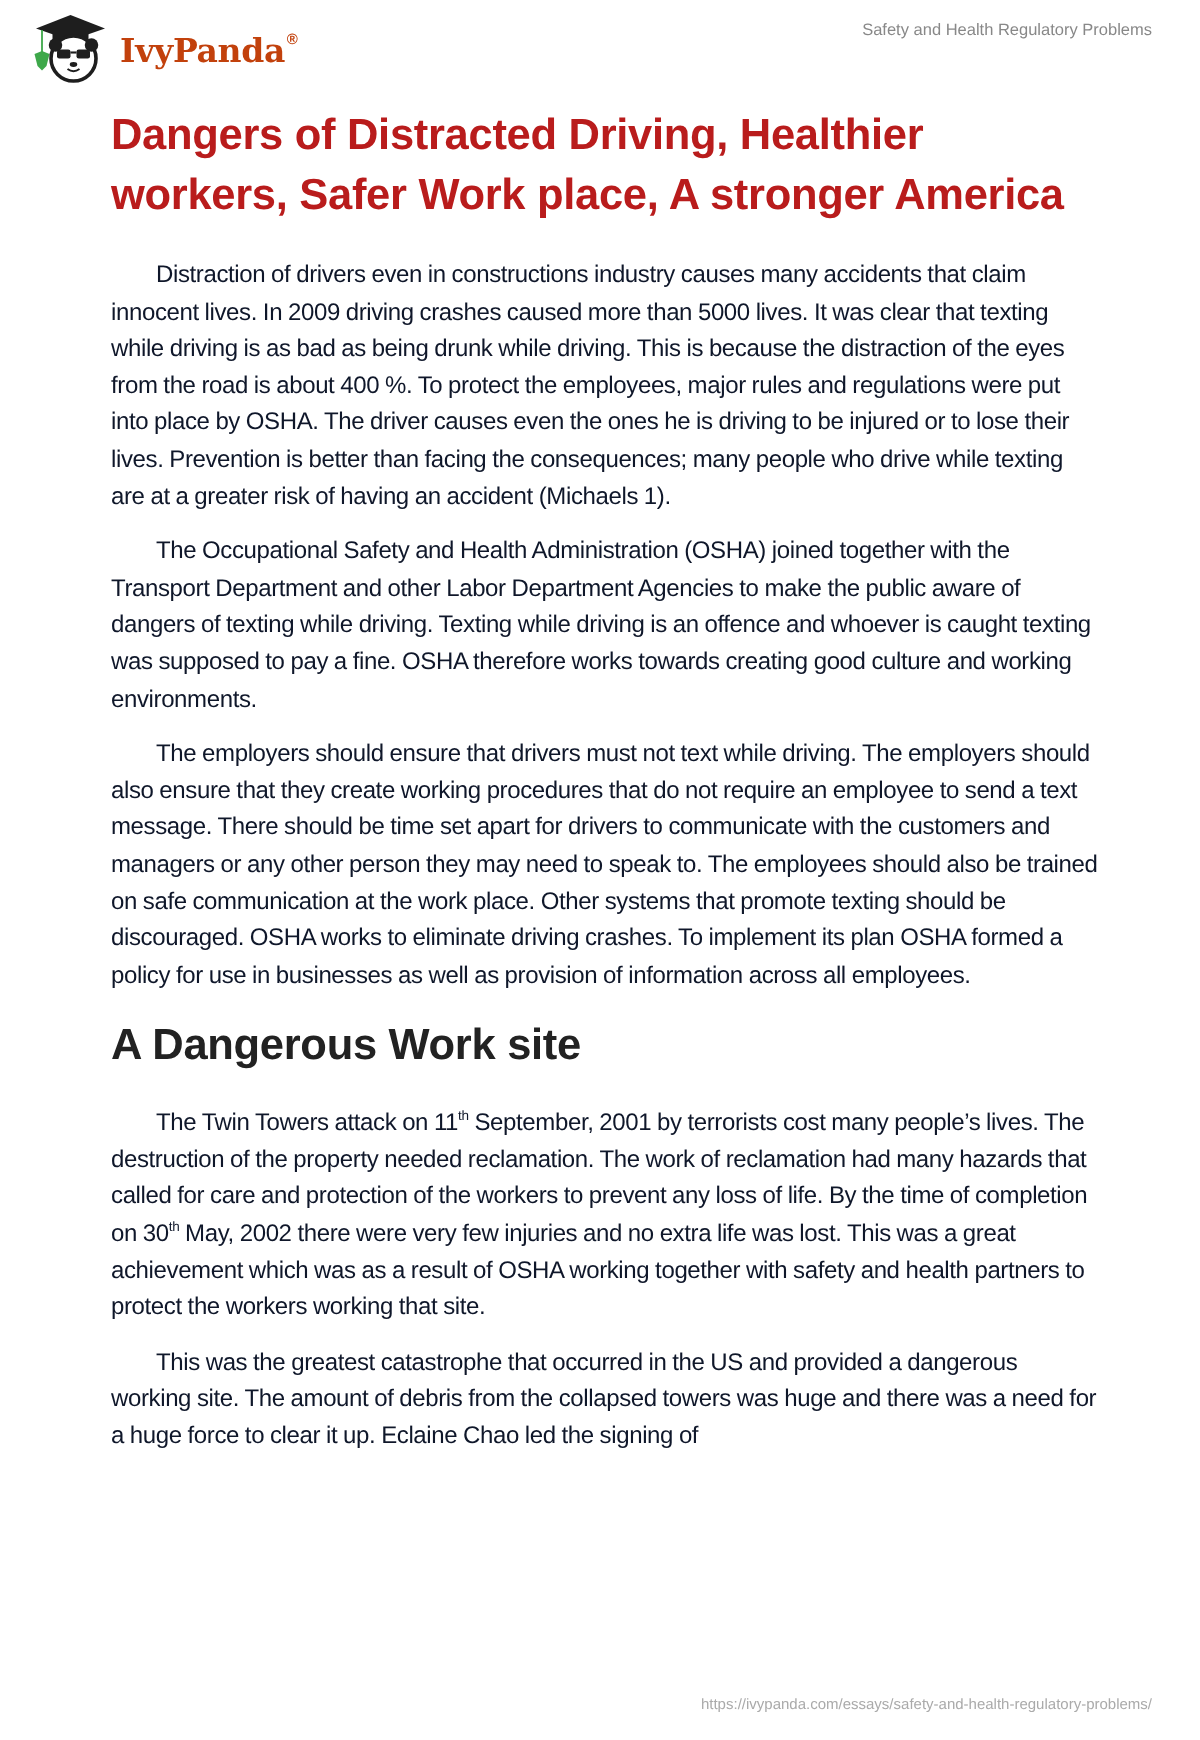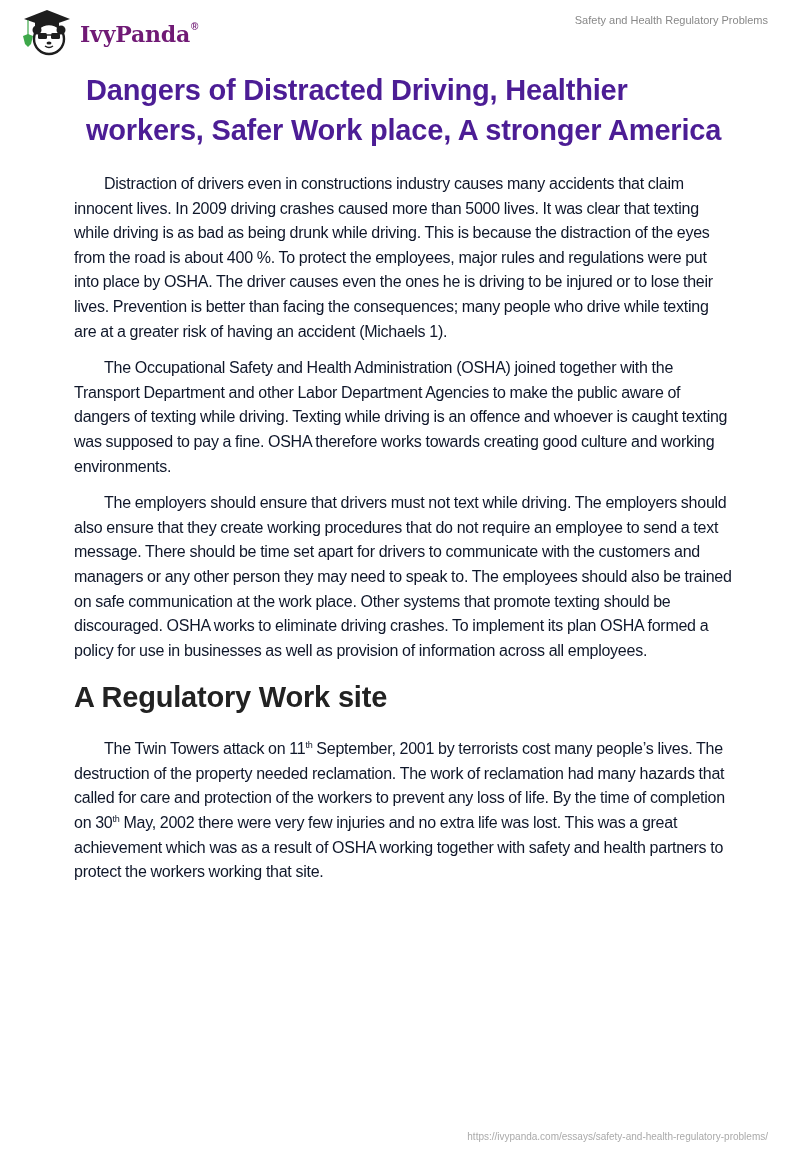--- a/index.html
+++ b/index.html
@@ -31,21 +31,21 @@
     }
     .logo-icon {
       width: 58px;
       height: 50px;
       display: block;
     }
     .logo-text {
       font-family: "DejaVu Serif", "Liberation Serif", serif;
       font-weight: bold;
       font-size: 22px;
-      color: #701a75;
+      color: #c2410c;
       margin-left: 4px;
       margin-top: 6px;
       letter-spacing: -0.2px;
     }
     .logo-reg {
       font-family: "Liberation Sans", sans-serif;
       font-size: 10px;
       font-weight: bold;
       vertical-align: super;
       margin-left: 1px;
@@ -63,22 +63,22 @@
       position: absolute;
       left: 74px;
       top: 70px;
       width: 660px;
     }
     h1 {
       font-family: "Liberation Sans", sans-serif;
       font-weight: bold;
       font-size: 29px;
       line-height: 40px;
-      margin: 0 0 22px 12px;
-      color: #4c1d95;
+      margin: 0 0 22px 0;
+      color: #b91c1c;
       letter-spacing: -0.2px;
     }
     h2 {
       font-family: "Liberation Sans", sans-serif;
       font-weight: bold;
       font-size: 29px;
       line-height: 40px;
       margin: 14px 0 20px 0;
       color: #222;
       letter-spacing: -0.2px;
@@ -134,19 +134,20 @@
   <div class="doc-title">Safety and Health Regulatory Problems</div>
 </div>
 
 <div class="content">
   <h1>Dangers of Distracted Driving, Healthier workers, Safer Work place, A stronger America</h1>
 
   <p>Distraction of drivers even in constructions industry causes many accidents that claim innocent lives. In 2009 driving crashes caused more than 5000 lives. It was clear that texting while driving is as bad as being drunk while driving. This is because the distraction of the eyes from the road is about 400 %. To protect the employees, major rules and regulations were put into place by OSHA. The driver causes even the ones he is driving to be injured or to lose their lives. Prevention is better than facing the consequences; many people who drive while texting are at a greater risk of having an accident (Michaels 1).</p>
   <p>The Occupational Safety and Health Administration (OSHA) joined together with the Transport Department and other Labor Department Agencies to make the public aware of dangers of texting while driving. Texting while driving is an offence and whoever is caught texting was supposed to pay a fine. OSHA therefore works towards creating good culture and working environments.</p>
   <p>The employers should ensure that drivers must not text while driving. The employers should also ensure that they create working procedures that do not require an employee to send a text message. There should be time set apart for drivers to communicate with the customers and managers or any other person they may need to speak to. The employees should also be trained on safe communication at the work place. Other systems that promote texting should be discouraged. OSHA works to eliminate driving crashes. To implement its plan OSHA formed a policy for use in businesses as well as provision of information across all employees.</p>
 
-  <h2>A Regulatory Work site</h2>
+  <h2>A Dangerous Work site</h2>
 
   <p><span>The Twin Towers attack on 11</span><sup>th</sup><span> September, 2001 by terrorists cost many people’s lives. The destruction of the property needed reclamation. The work of reclamation had many hazards that called for care and protection of the workers to prevent any loss of life. By the time of completion on 30</span><sup>th</sup><span> May, 2002 there were very few injuries and no extra life was lost. This was a great achievement which was as a result of OSHA working together with safety and health partners to protect the workers working that site.</span></p>
 
+  <p>This was the greatest catastrophe that occurred in the US and provided a dangerous working site. The amount of debris from the collapsed towers was huge and there was a need for a huge force to clear it up. Eclaine Chao led the signing of</p>
 </div>
 
 <div class="footer-url">https://ivypanda.com/essays/safety-and-health-regulatory-problems/</div>
 
 </body></html>

